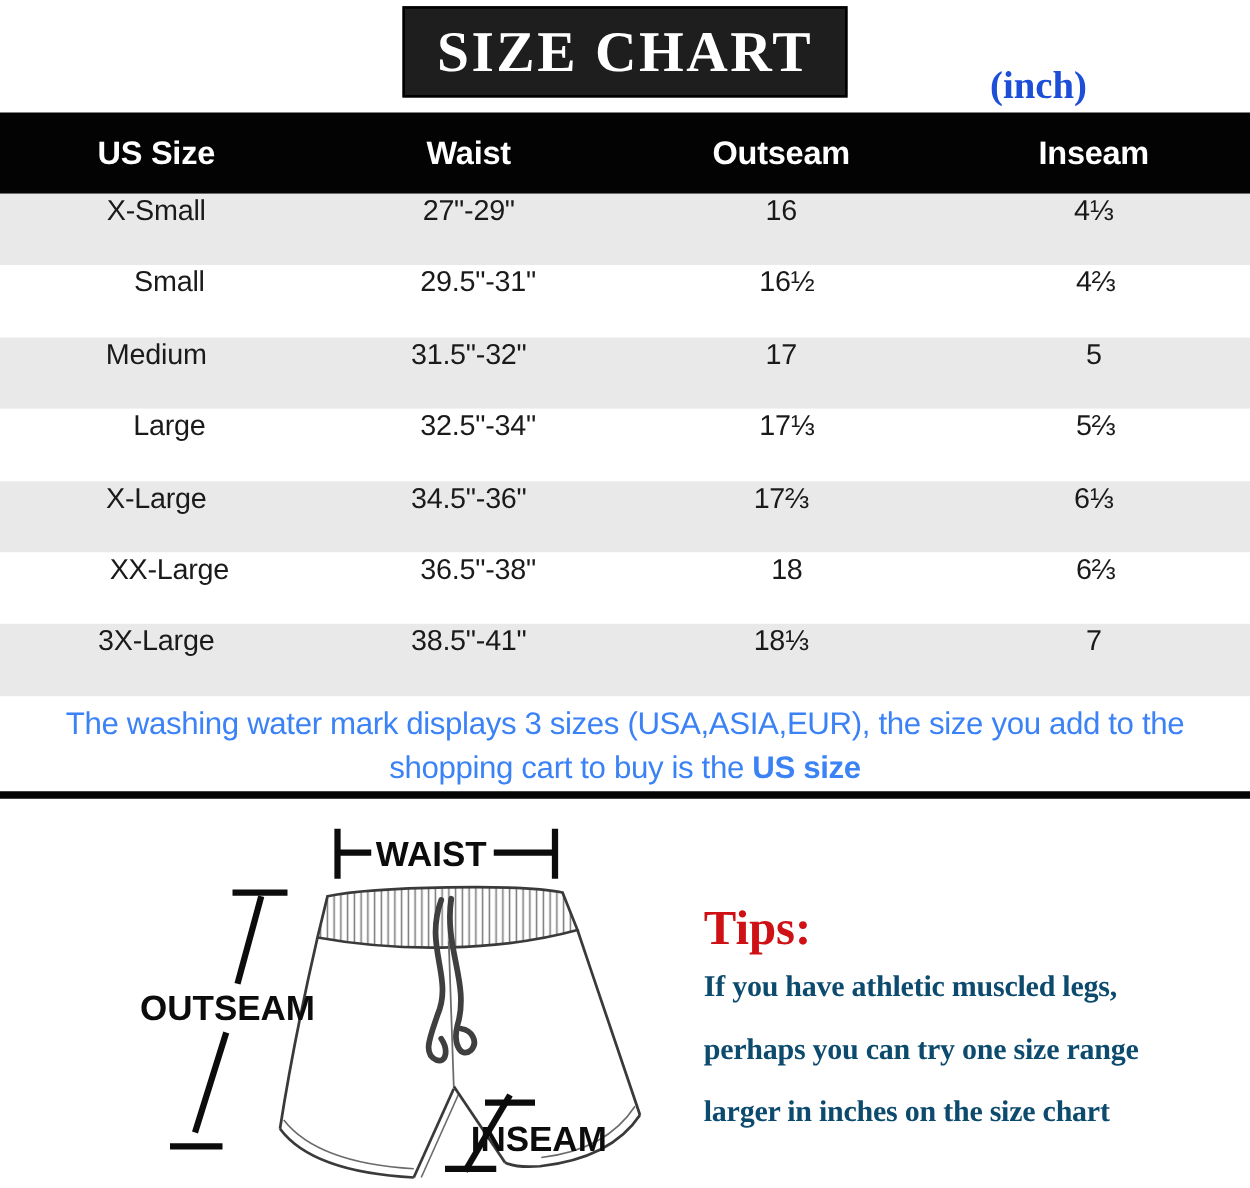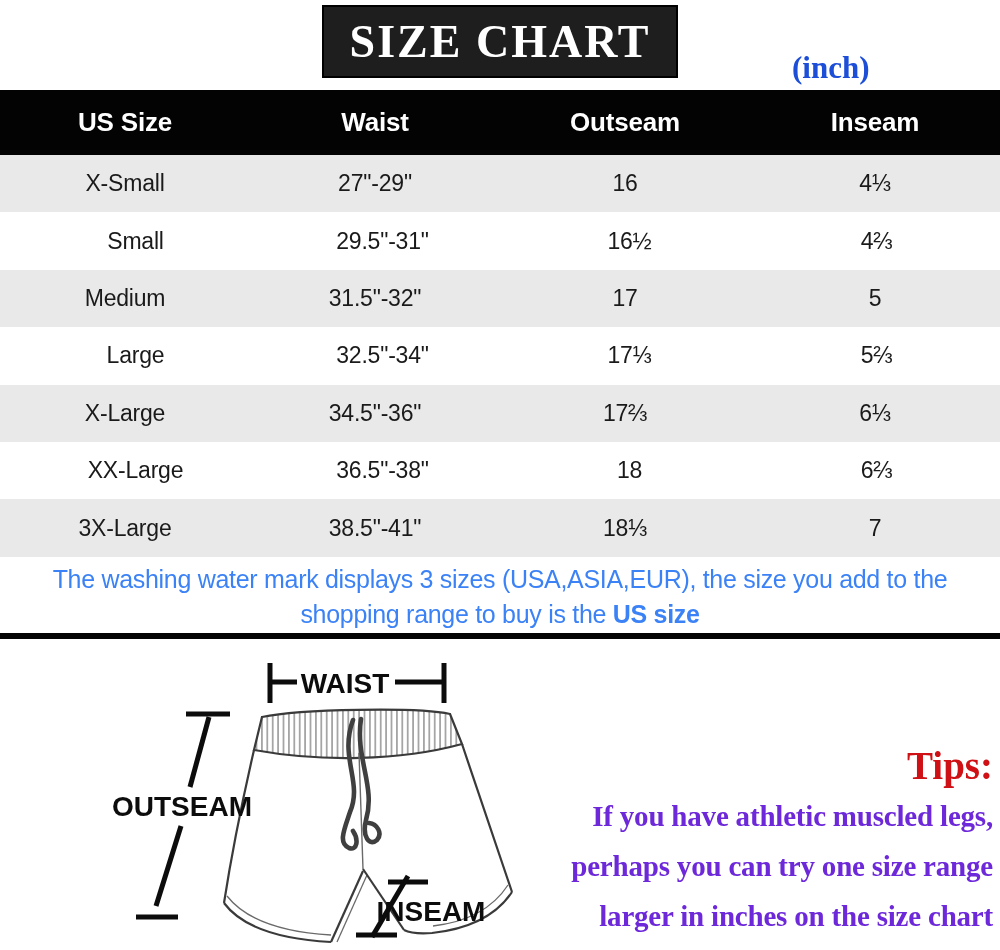--- a/index.html
+++ b/index.html
@@ -22,21 +22,21 @@
     position:absolute; left:792px; top:50px;
     font-family:"Liberation Serif", serif; font-weight:bold; font-size:31px; color:#1d4ed8;
   }
   
   .t-header {
     position:absolute; left:0; top:90px; width:1000px; height:65px;
     background:#030303; display:flex; align-items:center;
   }
   .t-header .t-cell { color:#fff; font-weight:bold; font-size:26px; }
   .t-rows { position:absolute; left:0; top:155px; width:1000px; }
-  .t-row { display:flex; align-items:center; height:57.4px; }
+  .t-row { display:flex; align-items:flex-start; height:57.4px; }
   .t-row.odd { background:#e9e9e9; }
   .t-row.even { background:#ffffff;padding-left:12px; }
   .t-cell {
     width:25%; text-align:center; font-size:23px; color:#1a1a1a;
     letter-spacing:-0.2px;
   }
   
   .note {
     position:absolute; left:0; top:562px; width:1000px; text-align:center;
     font-size:25px; color:#3b82f6; line-height:35px; letter-spacing:-0.3px;
@@ -44,28 +44,28 @@
   .note b { font-weight:bold; }
   .divider {
     position:absolute; left:0; top:633px; width:1000px; height:6px; background:#040404;
   }
   
   .diagram { position:absolute; left:0; top:640px; width:560px; height:310px; }
   .measure-label {
     font-family:"Liberation Sans", sans-serif; font-weight:bold; font-size:28px; fill:#0c0c0c;
   }
   
-  .tips { position:absolute; left:563px; top:743px; width:430px;text-align:right; }
+  .tips { position:absolute; left:563px; top:720px; width:430px; }
   .tips-heading {
     font-family:"Liberation Serif", serif; font-weight:bold; font-size:39px;
     margin-bottom:12px;
   }
   .tips-line {
-    font-family:"Liberation Serif", serif; font-weight:bold; font-size:29px;
-    color:#6d28d9; height:50px; letter-spacing:-0.2px;
+    font-family:"Liberation Serif", serif; font-weight:bold; font-size:24px;
+    color:#0c4a6e; height:50px; letter-spacing:-0.2px;
   }
 </style>
 </head>
 <body>
 
 <div class="page">
 
   <div class="title-box">
     <span>SIZE CHART</span>
   </div>
@@ -118,21 +118,21 @@
     <div class="t-row odd">
       <div class="t-cell">3X-Large</div>
       <div class="t-cell">38.5"-41"</div>
       <div class="t-cell">18⅓</div>
       <div class="t-cell">7</div>
     </div>
   </div>
 
   <div class="note">
     <div>The washing water mark displays 3 sizes (USA,ASIA,EUR), the size you add to the</div>
-    <div><span>shopping range to buy is the </span><b>US size</b></div>
+    <div><span>shopping cart to buy is the </span><b>US size</b></div>
   </div>
   <div class="divider"></div>
 
   <svg class="diagram" viewBox="0 0 560 310" xmlns="http://www.w3.org/2000/svg">
     <defs>
       <pattern id="hatch" patternUnits="userSpaceOnUse" width="5.4" height="60">
         <line x1="2.7" y1="0" x2="2.7" y2="60" stroke="#777" stroke-width="1.2"></line>
       </pattern>
     </defs>
 

